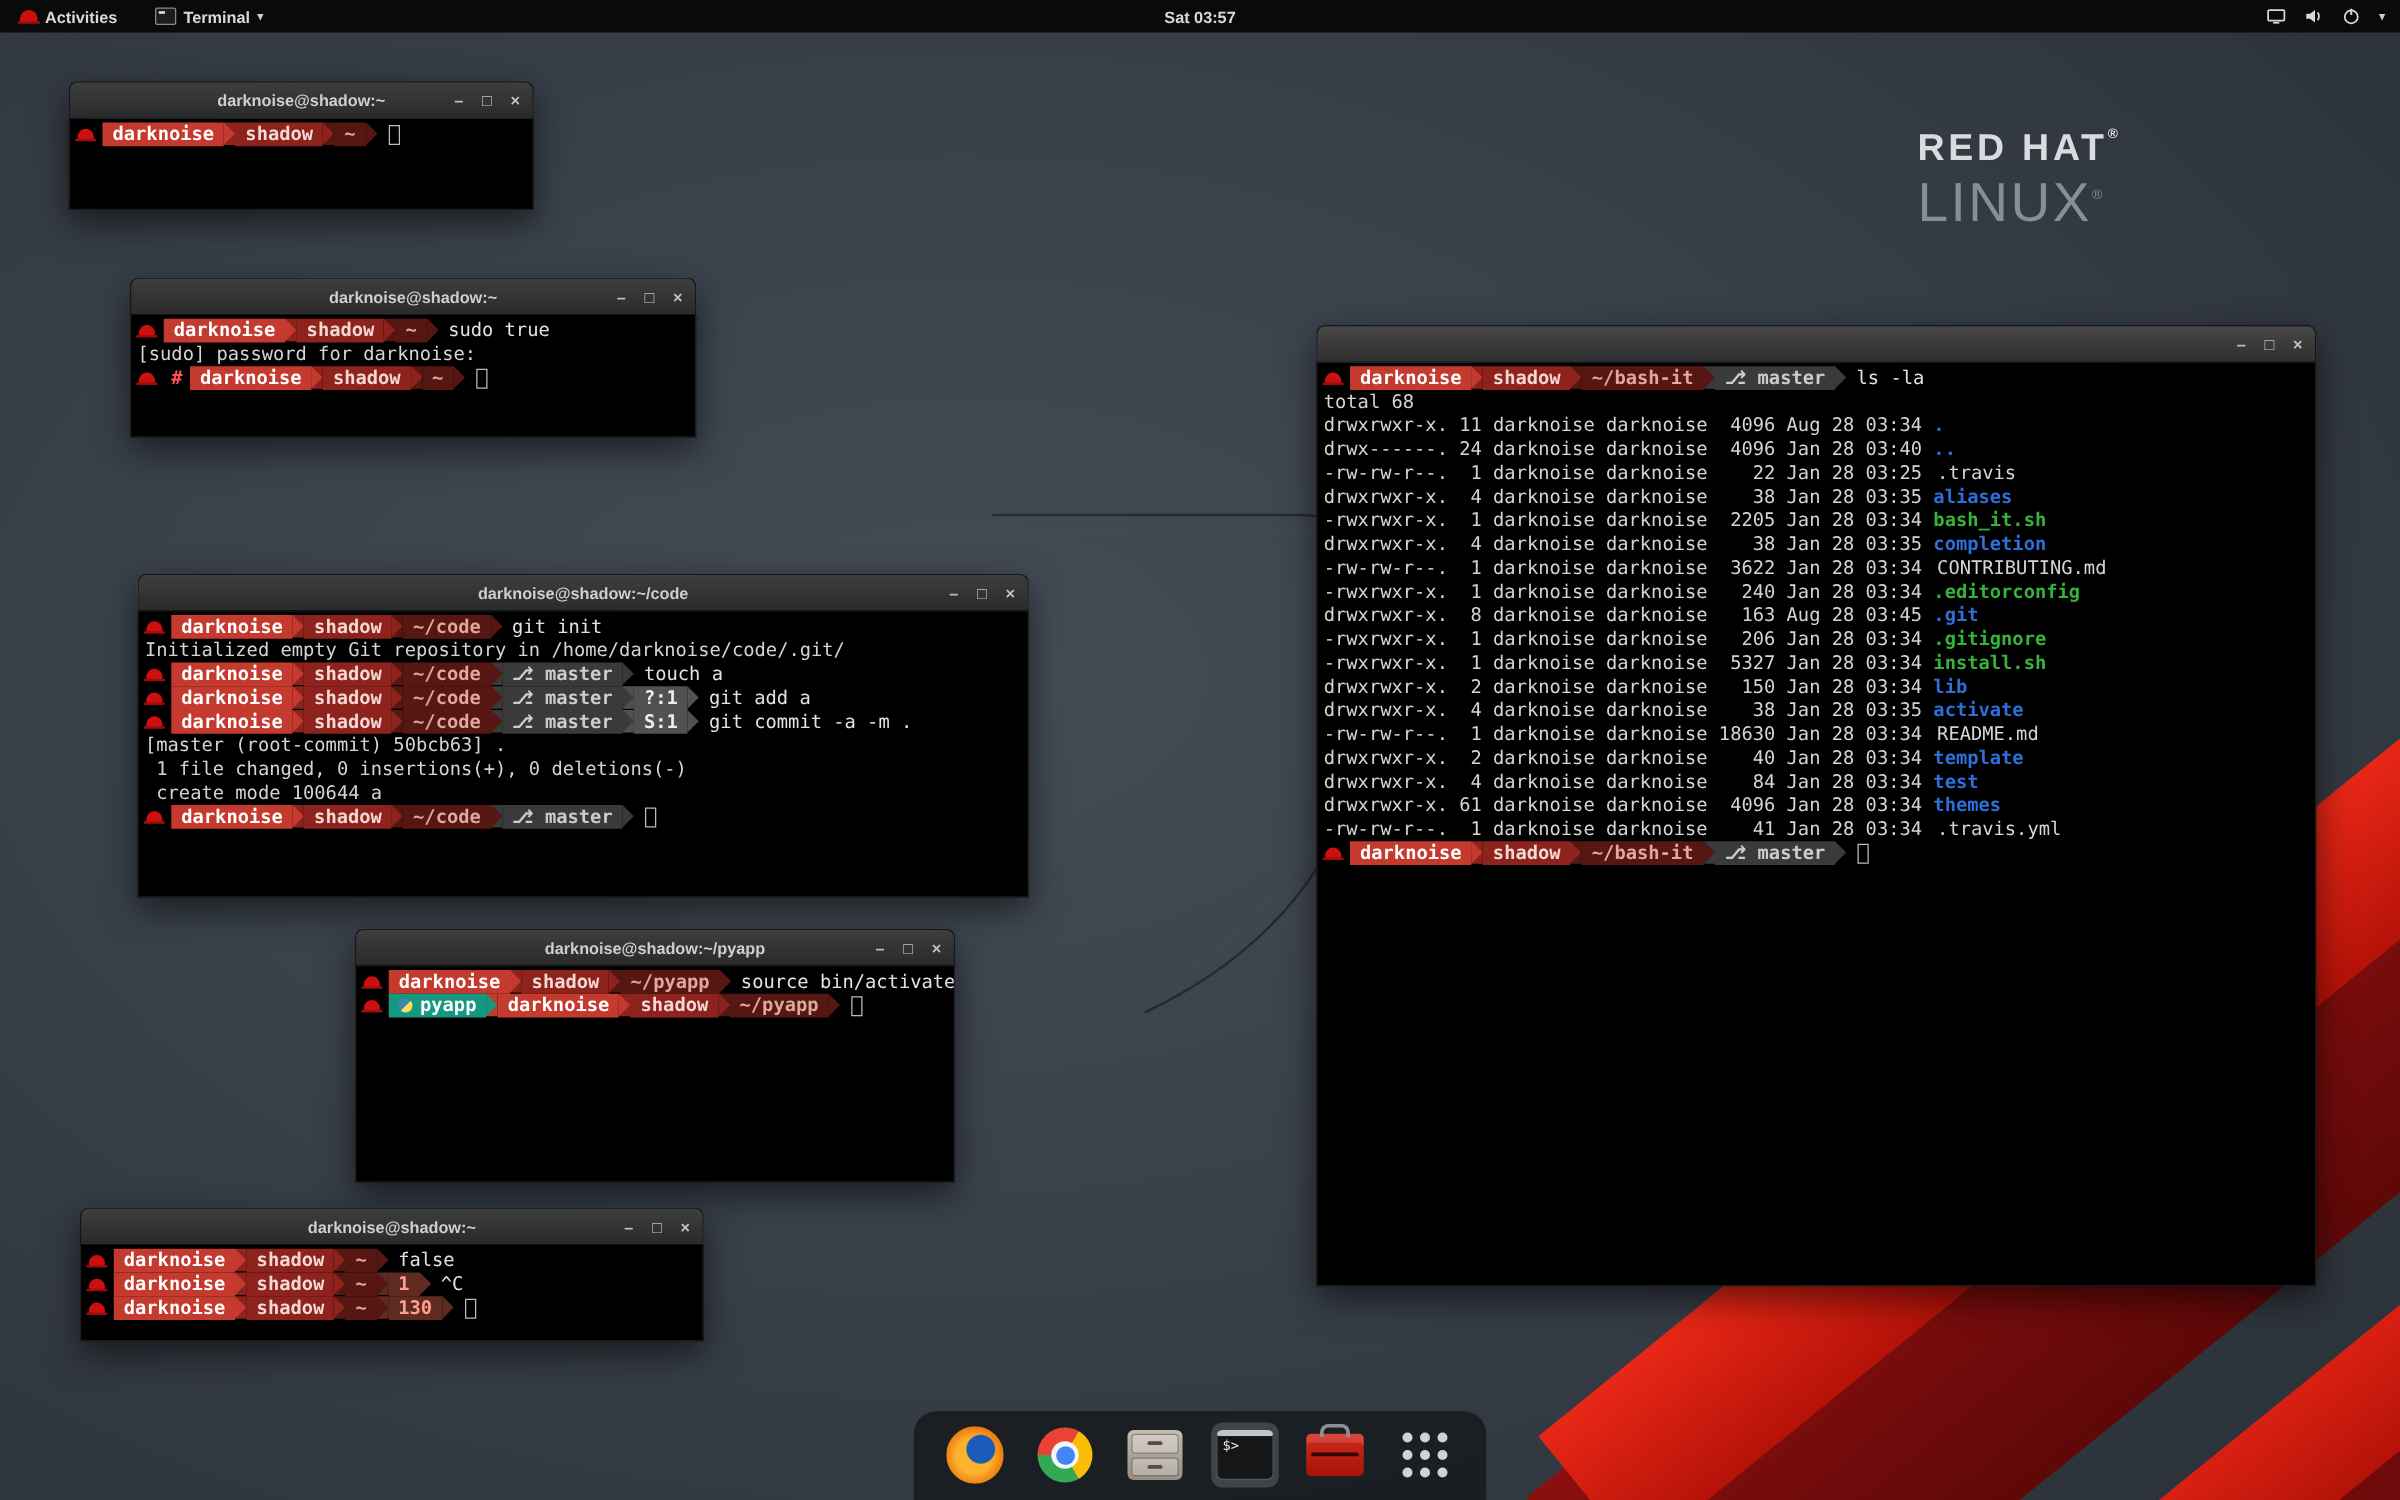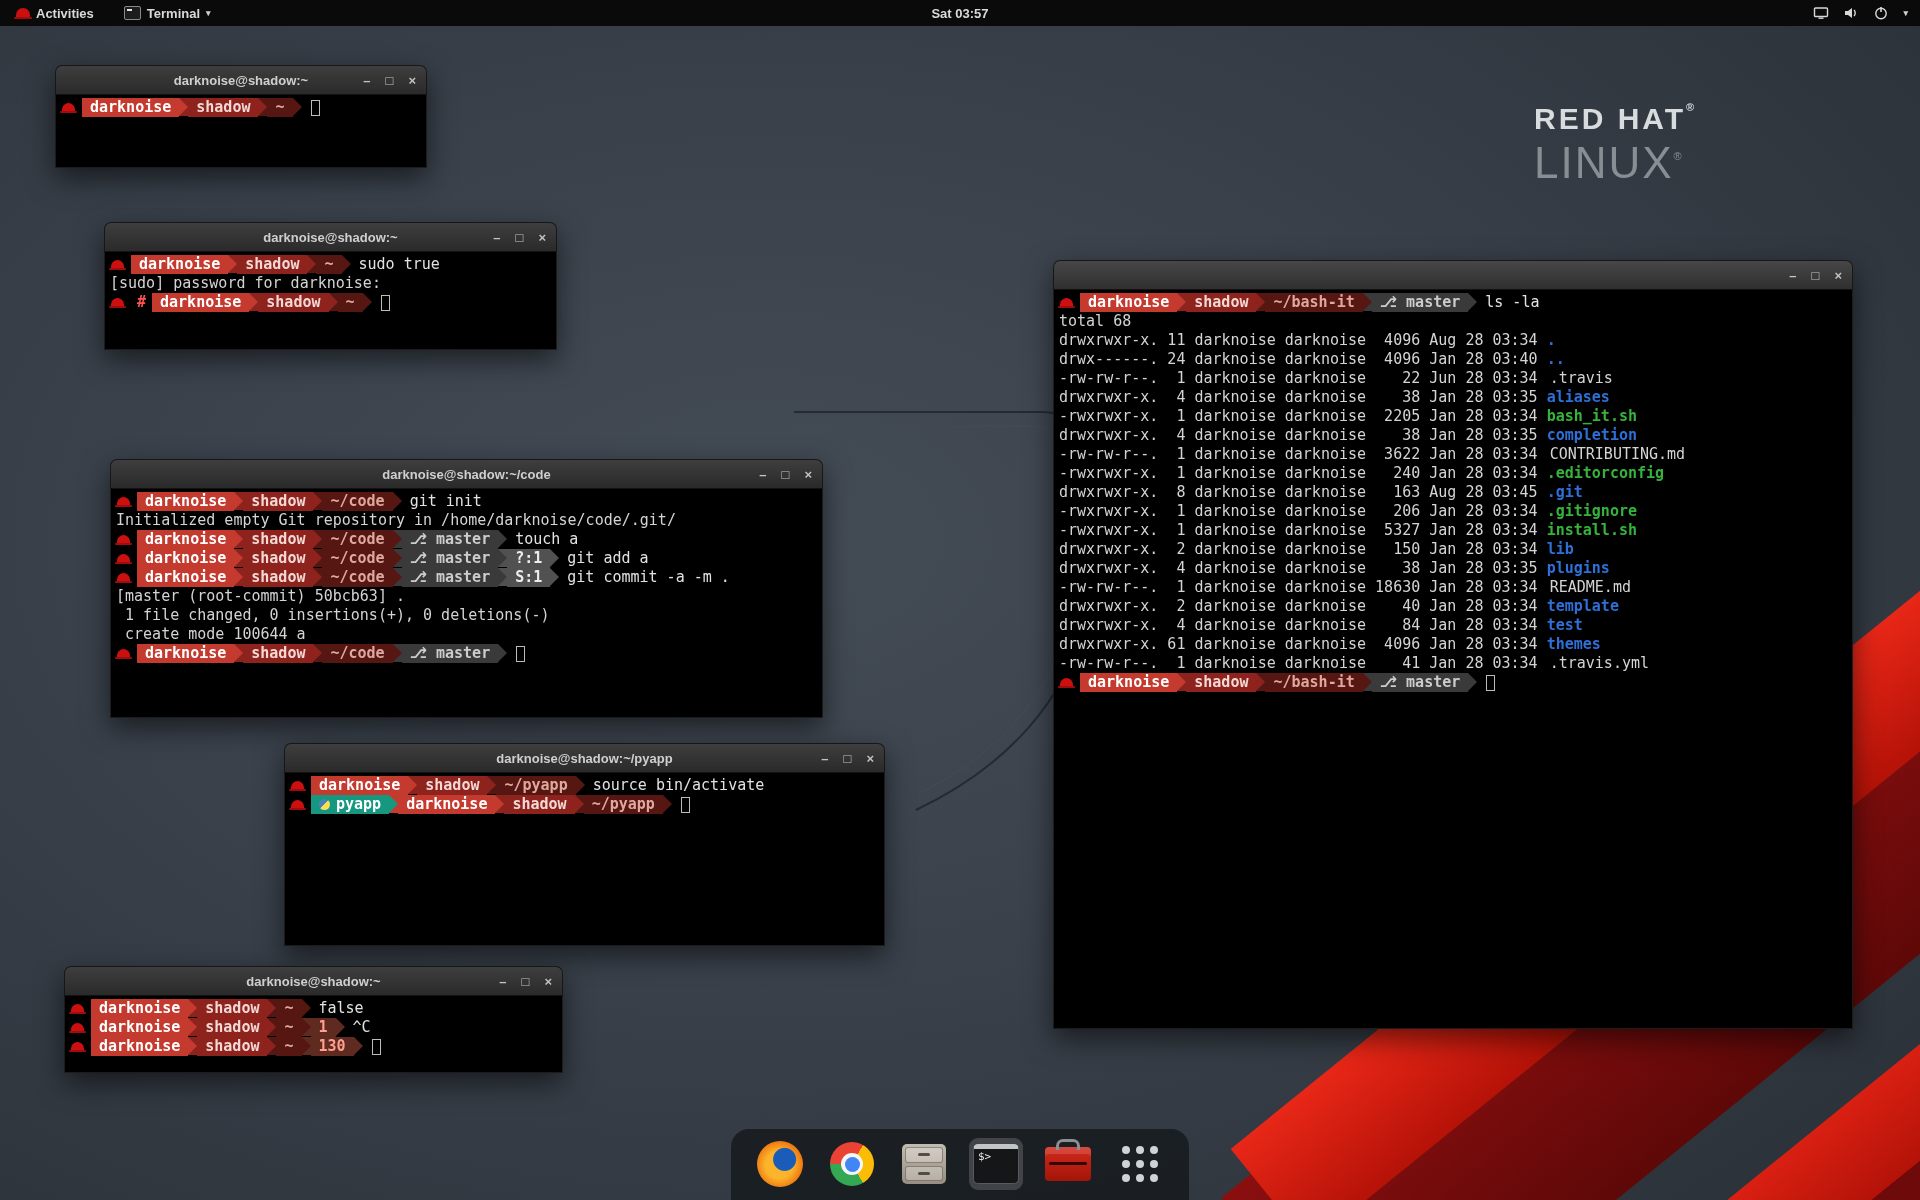--- a/index.html
+++ b/index.html
@@ -45,21 +45,21 @@
     border-radius:7px 7px 0 0;position:relative;display:flex;align-items:center;color:#cfcfcf;font-size:13px;font-weight:bold}
   .term-window.focused .titlebar{background:linear-gradient(#474747,#2f2f2f)}
   .titlebar .title{position:absolute;left:0;right:0;text-align:center;pointer-events:none}
   .winbtns{margin-left:auto;display:flex;align-items:center;gap:15px;padding-right:10px;z-index:2}
   .winbtns span{color:#c2c2c2;font-size:13px;line-height:1;cursor:default}
   .term-body{background:#000;border:1px solid #1c1c1c;border-top:none;padding:3px 0 0 2px;overflow:hidden;
     font-family:"DejaVu Sans Mono","DejaVu Sans",monospace;font-size:15px;color:#d6d6d6}
   .w0{left:55px;top:65px;width:372px}   .w0 .term-body{height:69px}
   .w1{left:104px;top:222px;width:453px} .w1 .term-body{height:94px}
   .w2{left:110px;top:459px;width:713px} .w2 .term-body{height:225px}
-  .w3{left:284px;top:743px;width:601px} .w3 .term-body{height:169px}
+  .w3{left:284px;top:743px;width:480px} .w3 .term-body{height:169px}
   .w4{left:64px;top:966px;width:499px}  .w4 .term-body{height:73px}
   .w5{left:1053px;top:260px;width:800px}.w5 .term-body{height:735px}
   .tline{display:flex;height:19px;line-height:19px;white-space:pre;align-items:stretch}
   .pl{display:inline-flex;align-items:center;padding:0 8px;font-weight:bold;height:19px}
   .pl-arrow{width:0;height:0;border-top:9.5px solid transparent;border-bottom:9.5px solid transparent;border-left:9px solid #000;flex:0 0 auto}
   .cmd{margin-left:8px;color:#e2e2e2}
   .out,.file{color:#d4d4d4;padding-left:3px}
   .dir{color:#2e6fd8;font-weight:bold}
   .exec{color:#36b33c;font-weight:bold}
   .hash{color:#ff5252;font-weight:bold;margin:0 6px 0 6px}
@@ -236,31 +236,31 @@
       <span>–</span>
       <span>□</span>
       <span>×</span>
     </span>
   </div>
   <div class="term-body">
       <div class="tline"><span class="rh-hat"></span><span class="pl" style="background: rgb(196, 58, 46); color: rgb(255, 255, 255);">darknoise</span><span class="pl-arrow" style="border-left-color: rgb(196, 58, 46); background-color: rgb(142, 34, 28);"></span><span class="pl" style="background: rgb(142, 34, 28); color: rgb(243, 217, 213);">shadow</span><span class="pl-arrow" style="border-left-color: rgb(142, 34, 28); background-color: rgb(86, 23, 18);"></span><span class="pl" style="background: rgb(86, 23, 18); color: rgb(223, 168, 158);">~/bash-it</span><span class="pl-arrow" style="border-left-color: rgb(86, 23, 18); background-color: rgb(58, 58, 58);"></span><span class="pl" style="background: rgb(58, 58, 58); color: rgb(204, 204, 204);">⎇ master</span><span class="pl-arrow" style="border-left-color: rgb(58, 58, 58); background-color: transparent;"></span><span class="cmd">ls -la</span></div>
       <div class="tline"><span class="out">total 68</span></div>
       <div class="tline"><span class="out">drwxrwxr-x. 11 darknoise darknoise  4096 Aug 28 03:34 </span><span class="dir">.</span></div>
       <div class="tline"><span class="out">drwx------. 24 darknoise darknoise  4096 Jan 28 03:40 </span><span class="dir">..</span></div>
-      <div class="tline"><span class="out">-rw-rw-r--.  1 darknoise darknoise    22 Jun 28 03:34 </span><span class="file">.travis</span></div>
+      <div class="tline"><span class="out">-rw-rw-r--.  1 darknoise darknoise    22 Jan 28 03:25 </span><span class="file">.travis</span></div>
       <div class="tline"><span class="out">drwxrwxr-x.  4 darknoise darknoise    38 Jan 28 03:35 </span><span class="dir">aliases</span></div>
       <div class="tline"><span class="out">-rwxrwxr-x.  1 darknoise darknoise  2205 Jan 28 03:34 </span><span class="exec">bash_it.sh</span></div>
       <div class="tline"><span class="out">drwxrwxr-x.  4 darknoise darknoise    38 Jan 28 03:35 </span><span class="dir">completion</span></div>
       <div class="tline"><span class="out">-rw-rw-r--.  1 darknoise darknoise  3622 Jan 28 03:34 </span><span class="file">CONTRIBUTING.md</span></div>
       <div class="tline"><span class="out">-rwxrwxr-x.  1 darknoise darknoise   240 Jan 28 03:34 </span><span class="exec">.editorconfig</span></div>
       <div class="tline"><span class="out">drwxrwxr-x.  8 darknoise darknoise   163 Aug 28 03:45 </span><span class="dir">.git</span></div>
       <div class="tline"><span class="out">-rwxrwxr-x.  1 darknoise darknoise   206 Jan 28 03:34 </span><span class="exec">.gitignore</span></div>
       <div class="tline"><span class="out">-rwxrwxr-x.  1 darknoise darknoise  5327 Jan 28 03:34 </span><span class="exec">install.sh</span></div>
       <div class="tline"><span class="out">drwxrwxr-x.  2 darknoise darknoise   150 Jan 28 03:34 </span><span class="dir">lib</span></div>
-      <div class="tline"><span class="out">drwxrwxr-x.  4 darknoise darknoise    38 Jan 28 03:35 </span><span class="dir">plugins</span></div>
+      <div class="tline"><span class="out">drwxrwxr-x.  4 darknoise darknoise    38 Jan 28 03:35 </span><span class="dir">activate</span></div>
       <div class="tline"><span class="out">-rw-rw-r--.  1 darknoise darknoise 18630 Jan 28 03:34 </span><span class="file">README.md</span></div>
       <div class="tline"><span class="out">drwxrwxr-x.  2 darknoise darknoise    40 Jan 28 03:34 </span><span class="dir">template</span></div>
       <div class="tline"><span class="out">drwxrwxr-x.  4 darknoise darknoise    84 Jan 28 03:34 </span><span class="dir">test</span></div>
       <div class="tline"><span class="out">drwxrwxr-x. 61 darknoise darknoise  4096 Jan 28 03:34 </span><span class="dir">themes</span></div>
       <div class="tline"><span class="out">-rw-rw-r--.  1 darknoise darknoise    41 Jan 28 03:34 </span><span class="file">.travis.yml</span></div>
       <div class="tline"><span class="rh-hat"></span><span class="pl" style="background: rgb(196, 58, 46); color: rgb(255, 255, 255);">darknoise</span><span class="pl-arrow" style="border-left-color: rgb(196, 58, 46); background-color: rgb(142, 34, 28);"></span><span class="pl" style="background: rgb(142, 34, 28); color: rgb(243, 217, 213);">shadow</span><span class="pl-arrow" style="border-left-color: rgb(142, 34, 28); background-color: rgb(86, 23, 18);"></span><span class="pl" style="background: rgb(86, 23, 18); color: rgb(223, 168, 158);">~/bash-it</span><span class="pl-arrow" style="border-left-color: rgb(86, 23, 18); background-color: rgb(58, 58, 58);"></span><span class="pl" style="background: rgb(58, 58, 58); color: rgb(204, 204, 204);">⎇ master</span><span class="pl-arrow" style="border-left-color: rgb(58, 58, 58); background-color: transparent;"></span><span class="cursor"></span></div>
     </div>
 </div>
 
 <div class="dock">

